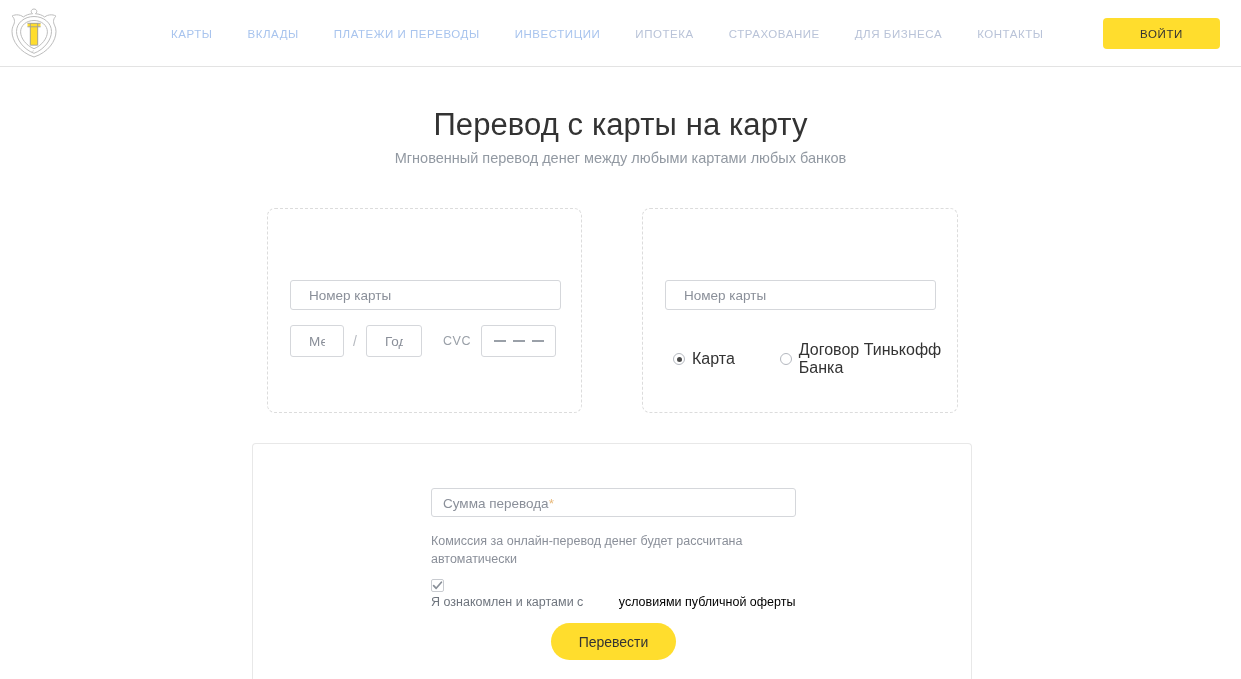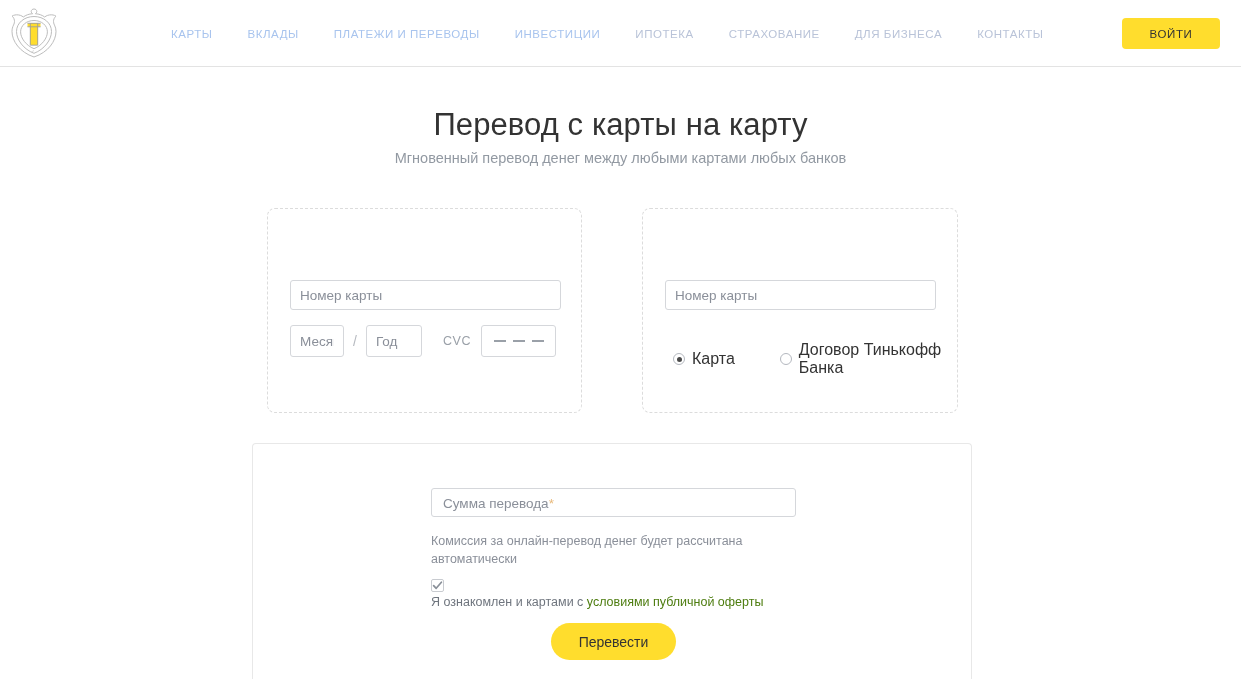--- a/index.html
+++ b/index.html
@@ -54,21 +54,21 @@
     cursor: pointer;
     font-weight: 400;
   }
   .nav-item.dim {
     color: #b9c3d8;
   }
   .login-btn {
     position: absolute;
     right: 21px;
     top: 18px;
-    width: 98px;
+    width: 117px;
     height: 31px;
     background: #ffdd2d;
     border: none;
     border-radius: 4px;
     color: #333333;
     font-family: "Liberation Sans", sans-serif;
     font-size: 11.5px;
     letter-spacing: 0.6px;
     cursor: pointer;
     padding: 0;
@@ -128,21 +128,21 @@
   }
 
   .field {
     border: 1px solid #d5d7db;
     border-radius: 3px;
     background: #ffffff;
     font-family: "Liberation Sans", sans-serif;
     font-size: 13.5px;
     color: #333333;
     outline: none;
-    padding: 0 9px;
+    padding: 0 18px;
   }
   .field::placeholder { color: #8a8f99; opacity: 1; }
 
   .card-number {
     position: absolute;
     height: 30px;
     width: 271px;
   }
   .panel-from .card-number { left: 22px; top: 71px; }
   .panel-to .card-number   { left: 22px; top: 71px; }
@@ -269,23 +269,24 @@
     cursor: pointer;
     margin-bottom: 2px;
   }
   .chk svg { display: block; }
   .agree-text {
     font-size: 12.5px;
     color: #6f757e;
     line-height: 16px;
   }
   .offer-link {
-    color: #4d7c0f;
+    color: #000000;
     text-decoration: none;
     cursor: pointer;
+    margin-left: 32px;
   }
   .submit-btn {
     position: absolute;
     left: 298px;
     top: 179px;
     width: 125px;
     height: 37px;
     background: #ffdd2d;
     border: none;
     border-radius: 20px;

